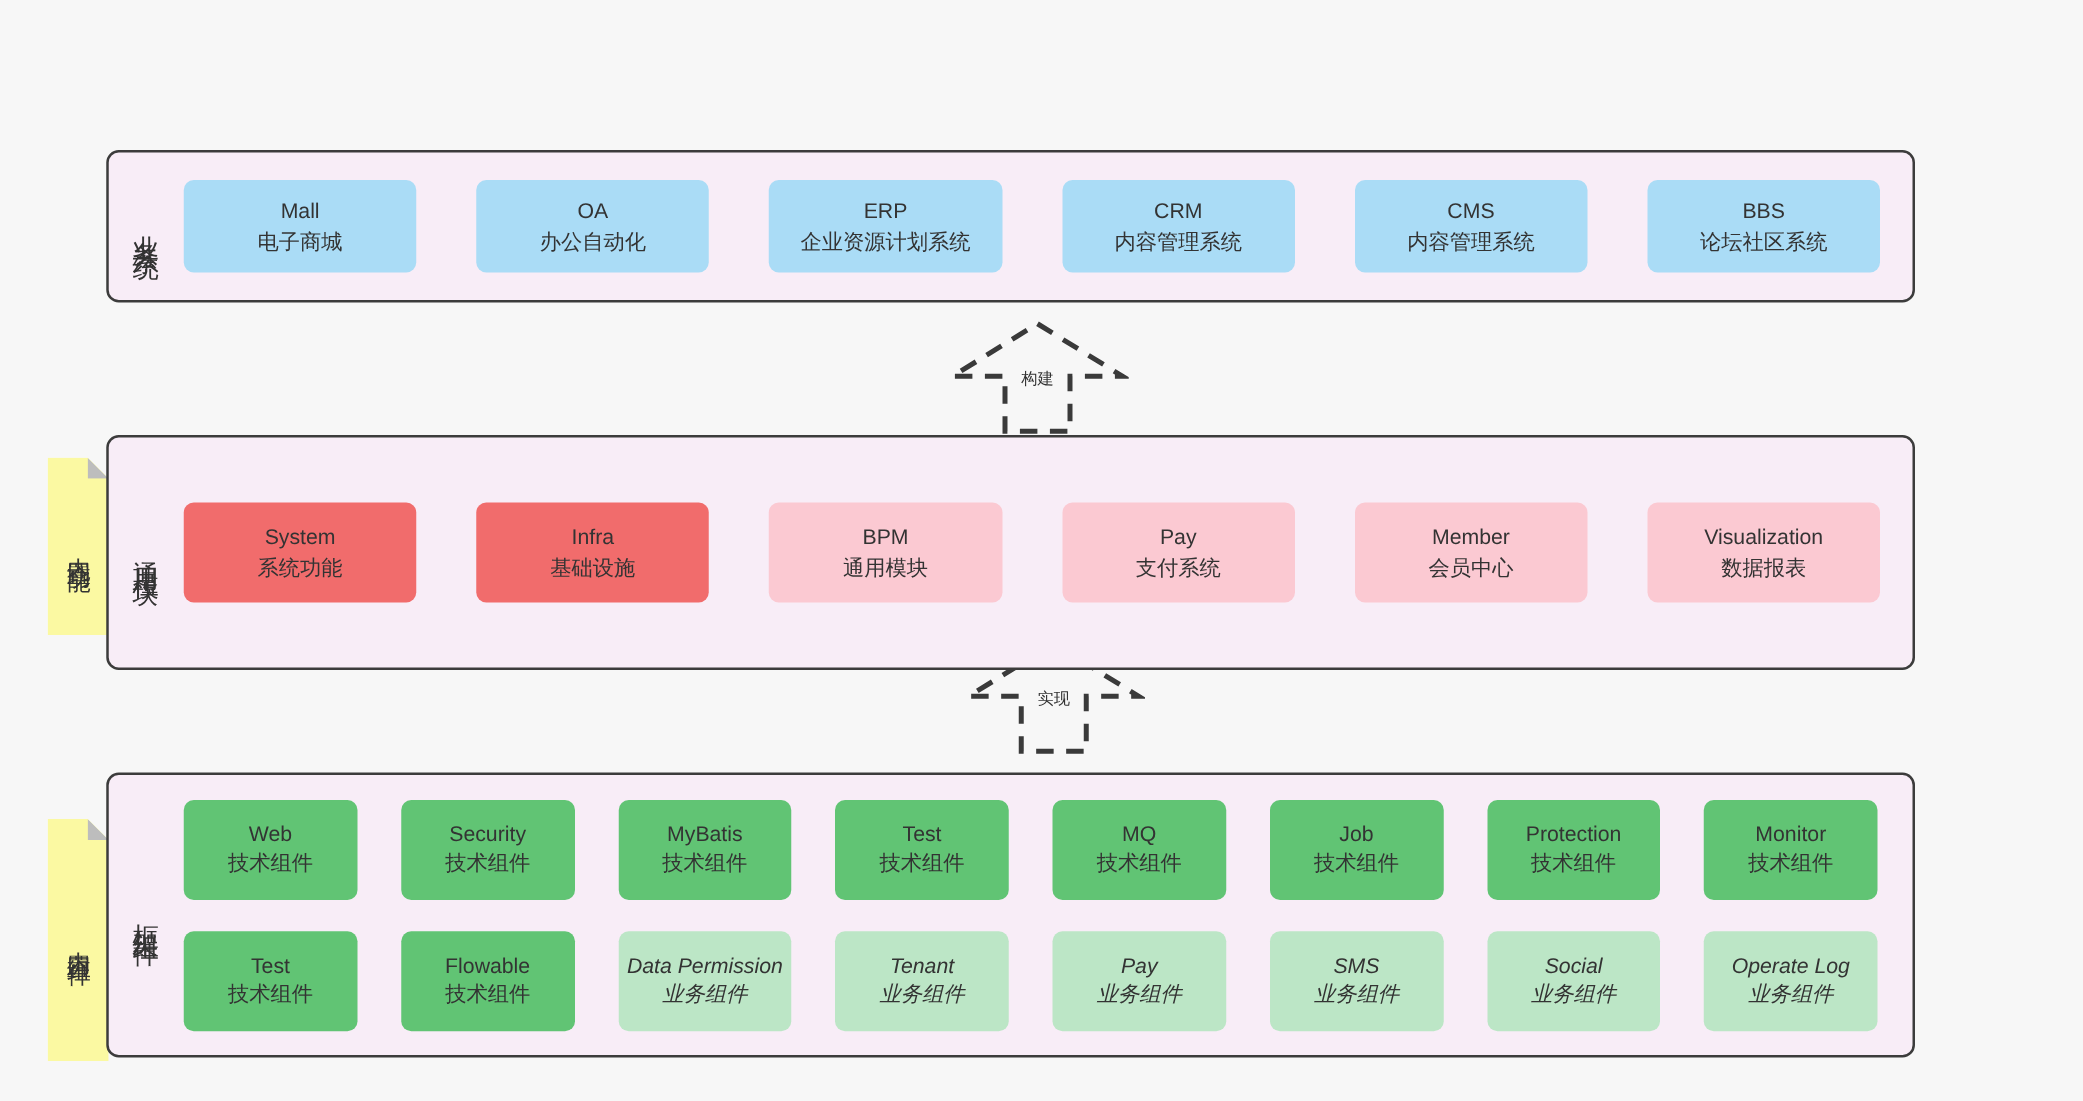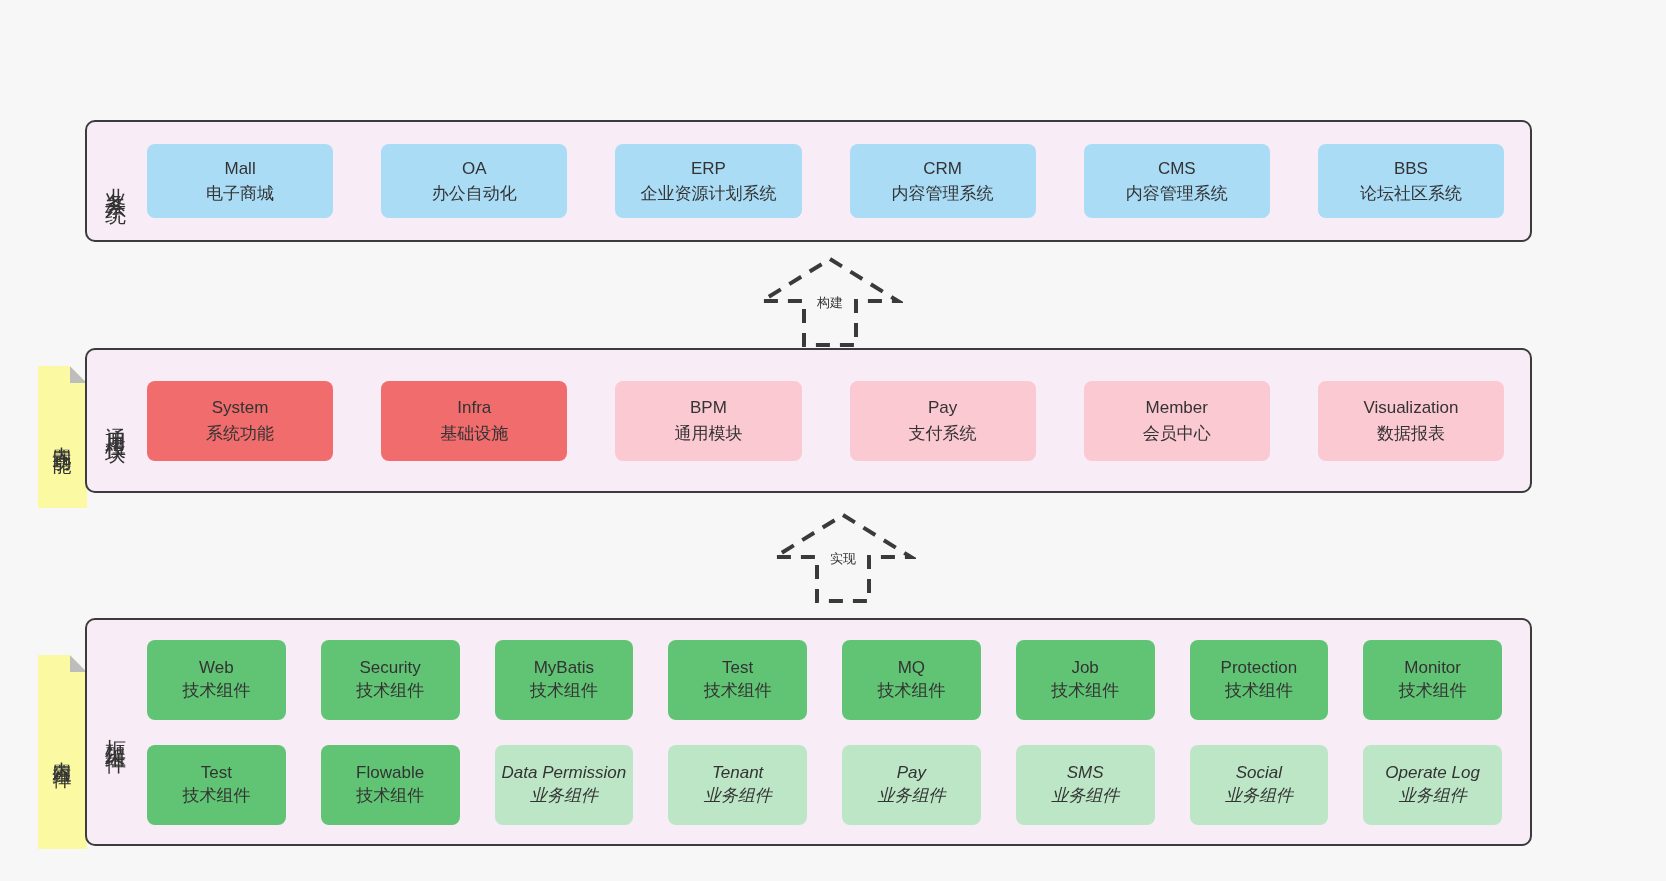--- a/index.html
+++ b/index.html
@@ -10,21 +10,21 @@
     font-family:"Liberation Sans","DejaVu Sans",sans-serif;
   }
 
   
   .panel {
     position:absolute; left:85px; width:1447px;
     background:#f8edf7; border:2px solid #3c3c3c; border-radius:10px;
     display:flex; z-index:2;
   }
   #panel-business  { top:120px; height:122px; }
-  #panel-modules   { top:348px; height:145px; }
+  #panel-modules   { top:348px; height:188px; }
   #panel-framework { top:618px; height:228px; }
 
   .panel-label-wrap { flex:0 0 58px; display:flex; align-items:center; justify-content:center; }
   .v-text {
     writing-mode:vertical-rl; text-orientation:upright;
     font-size:21px; letter-spacing:5px; color:#333; line-height:1;
   }
 
   .boxes-row {
     flex:1; display:flex; align-items:center; gap:48px; padding:0 26px 0 2px;

